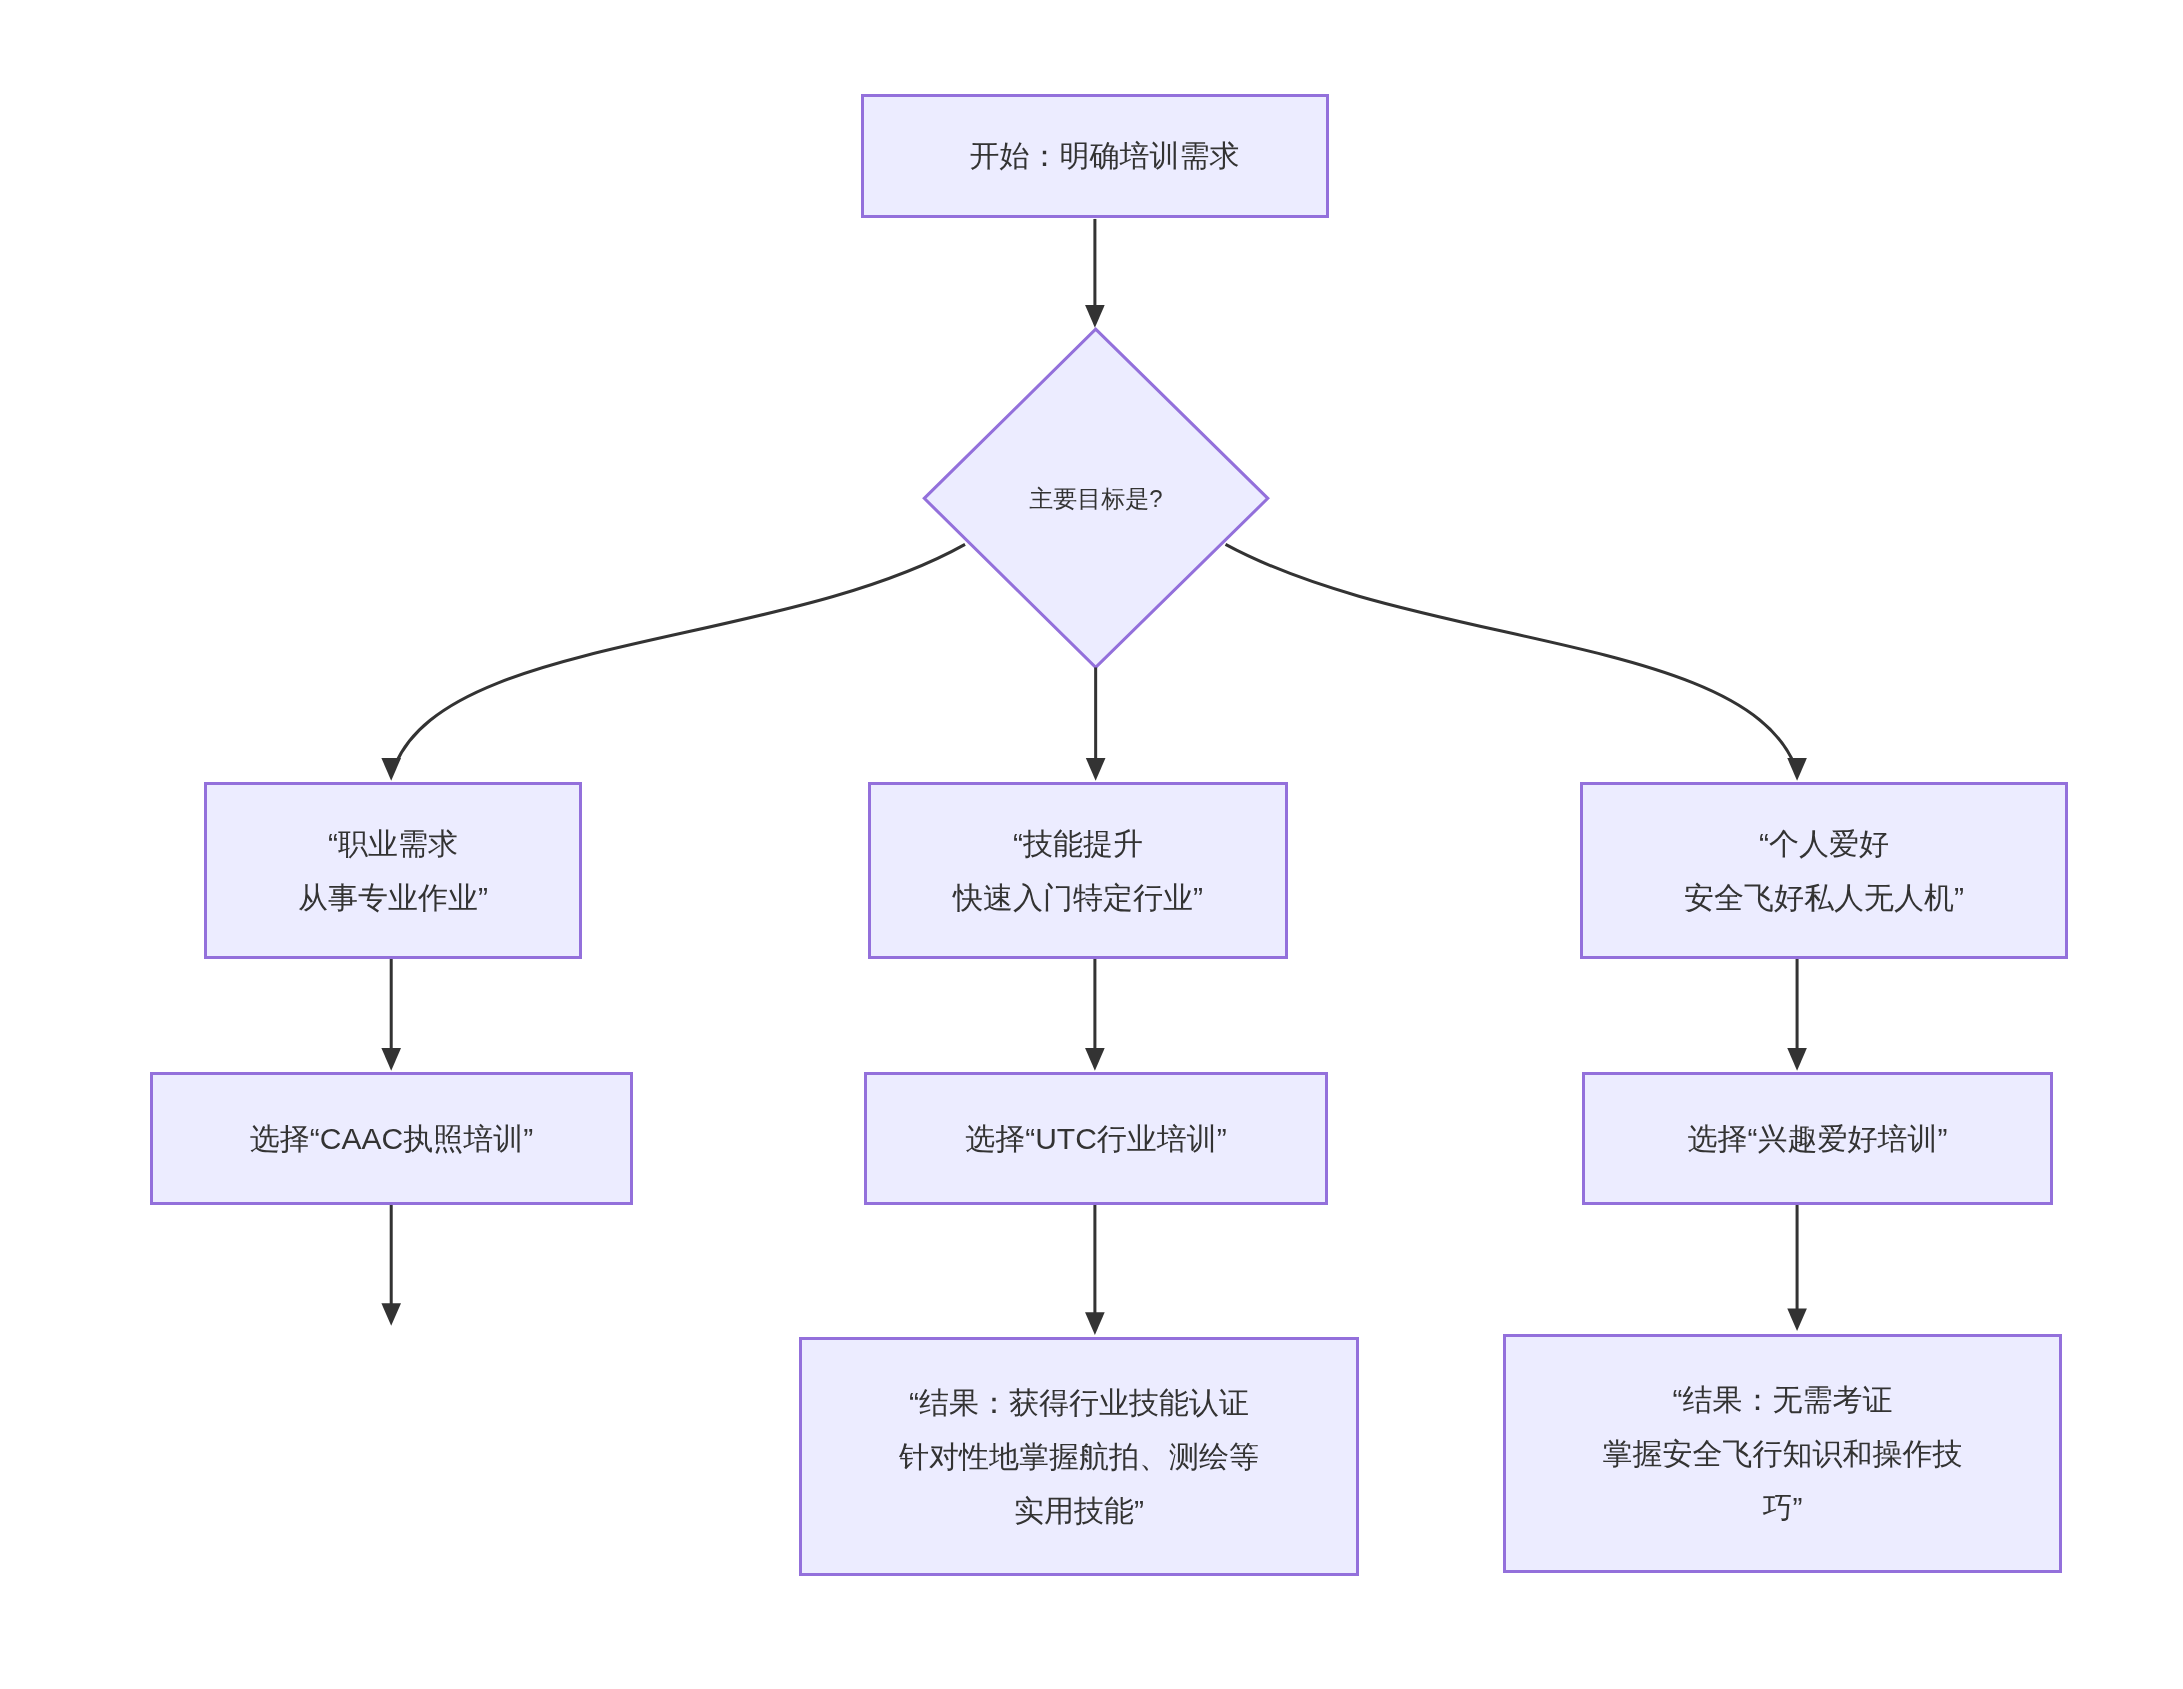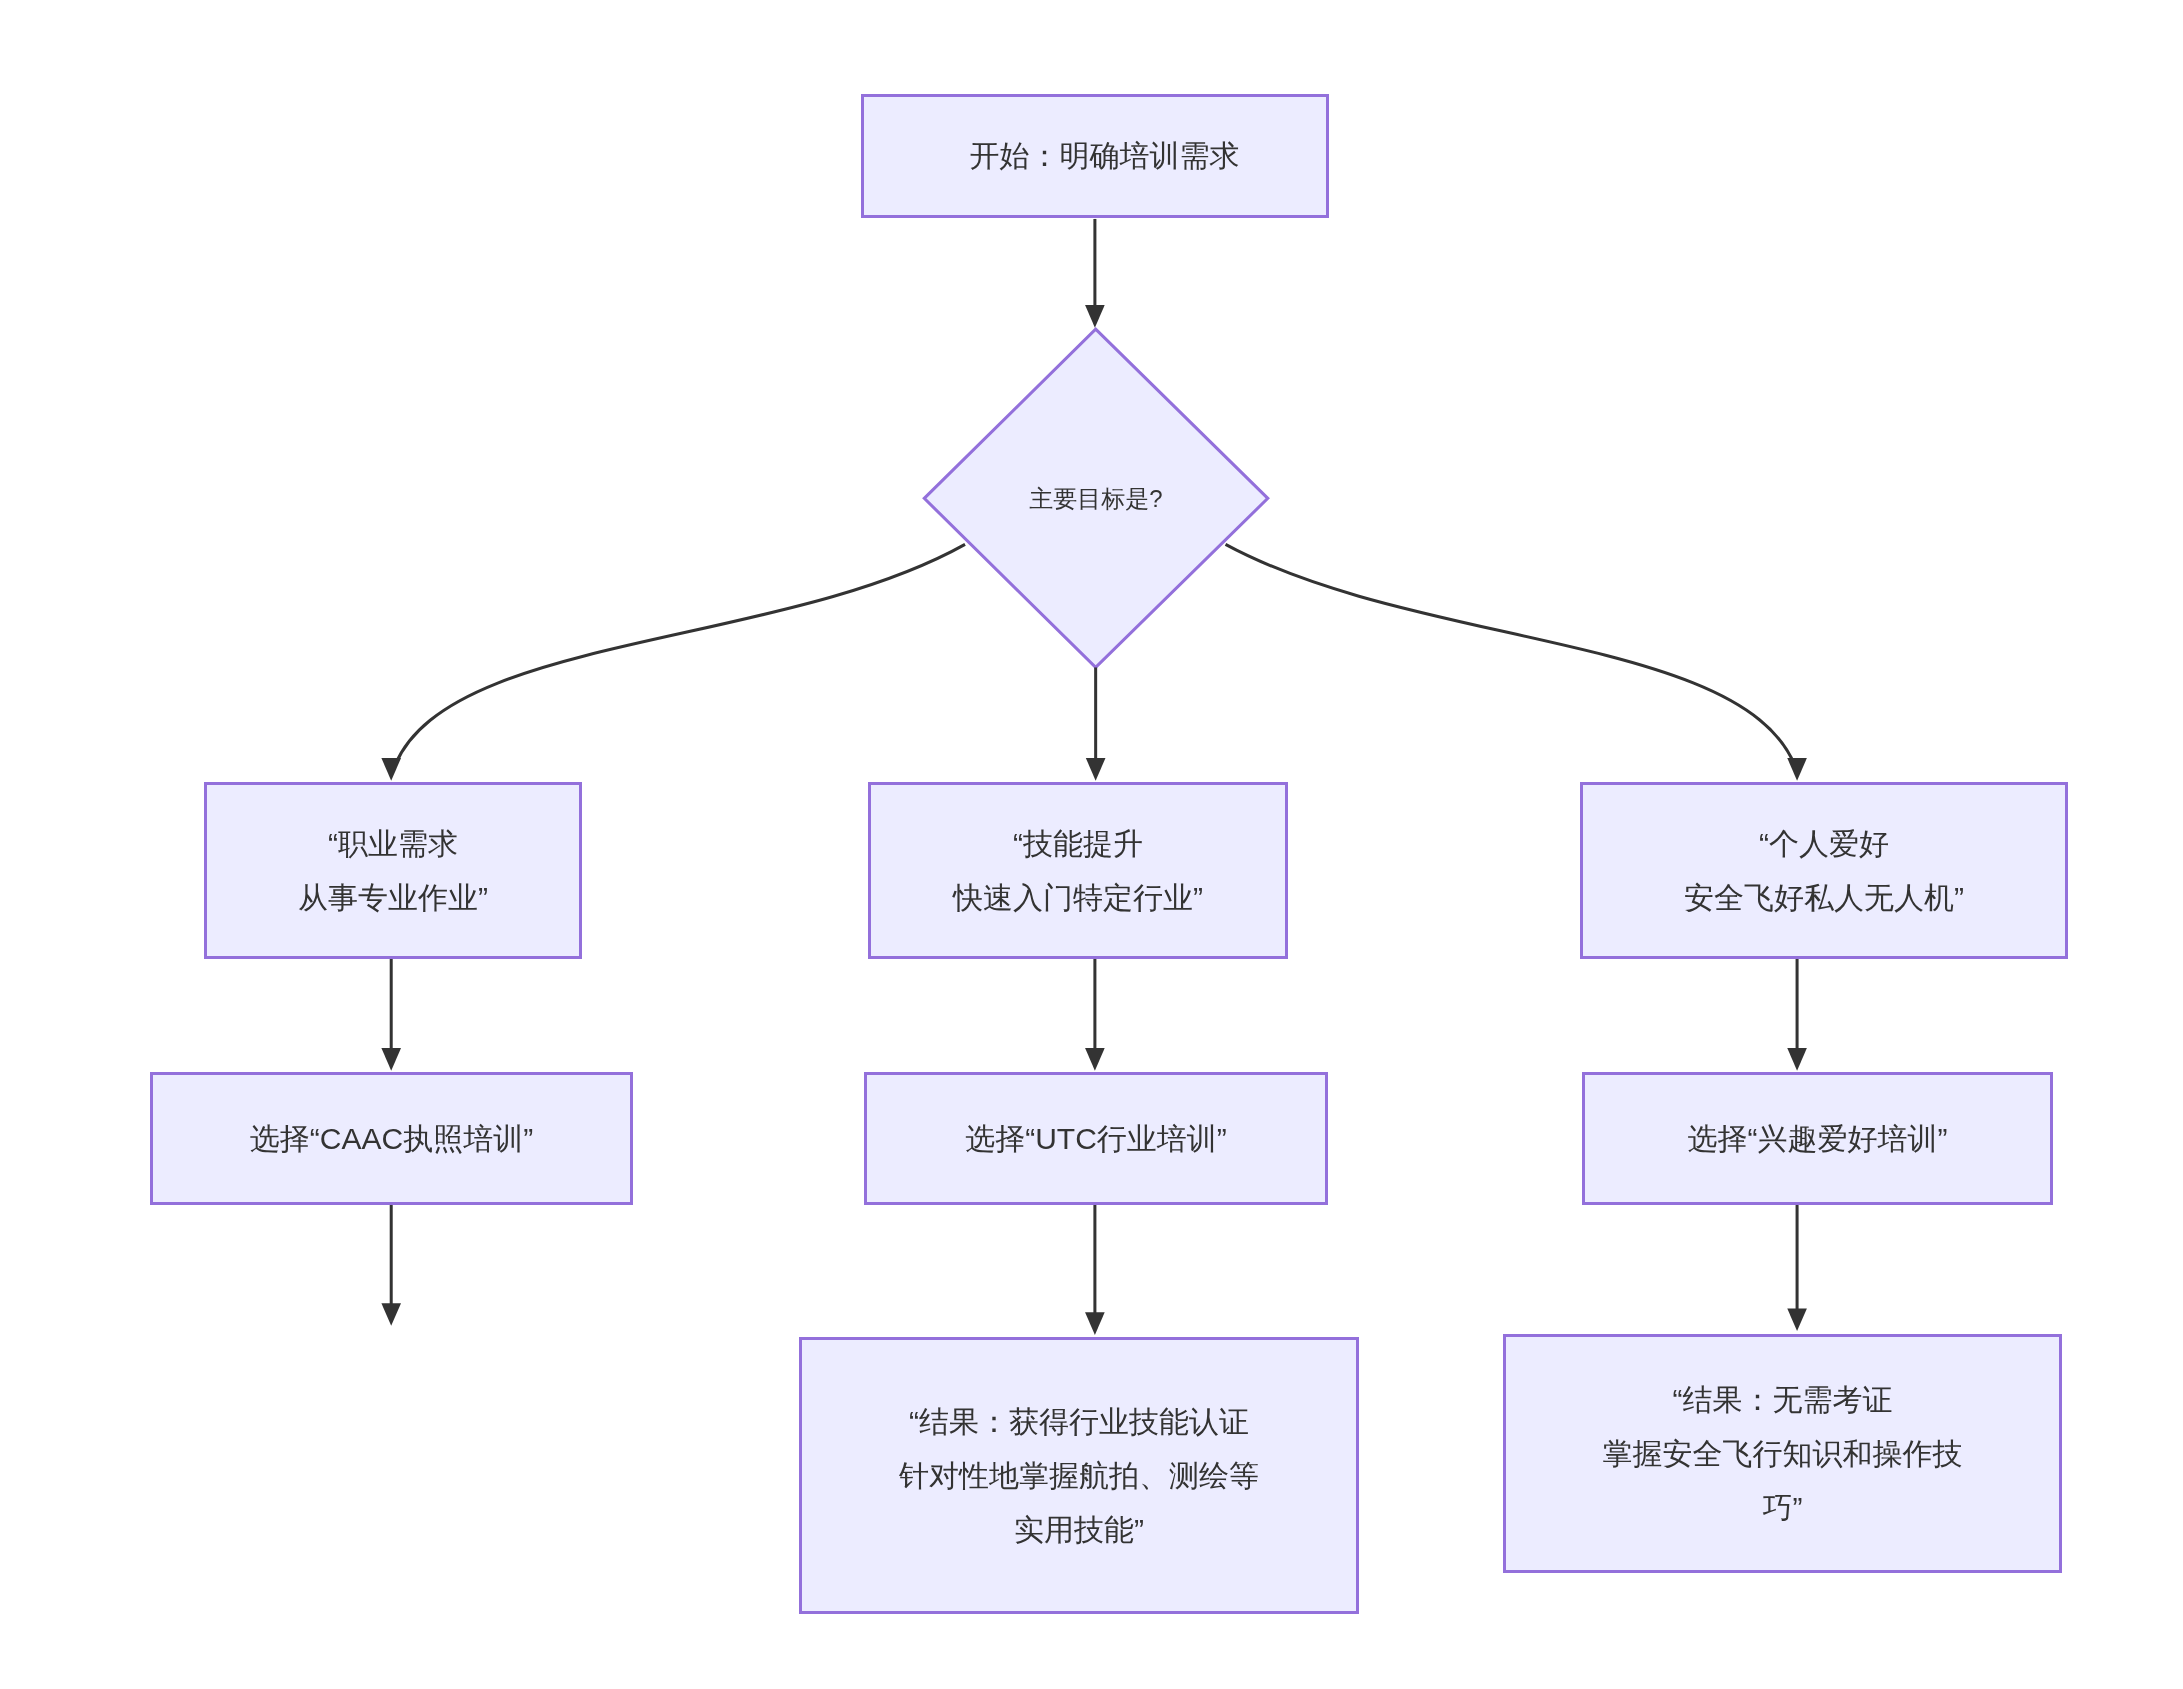--- a/index.html
+++ b/index.html
@@ -57,21 +57,21 @@
   
   .n-start    { left: 861px; top: 94px;  width: 468px; height: 124px; padding-left: 19px; }
   .n-decision-label { left: 926px; top: 446px; width: 340px; height: 106px; }
   .n-career   { left: 204px;  top: 782px; width: 378px; height: 177px; }
   .n-skill    { left: 868px; top: 782px; width: 420px; height: 177px; }
   .n-hobby    { left: 1553px; top: 782px; width: 488px; height: 177px; margin-left: 27px; }
   .n-caac     { left: 150px;  top: 1072px; width: 483px; height: 133px; }
   .n-utc      { left: 864px; top: 1072px; width: 464px; height: 133px; }
   .n-interest { left: 1562px; top: 1072px; width: 471px; height: 133px; margin-left: 20px; }
   .n-result-caac     { left: 106px;  top: 1328px; width: 551px; height: 279px; }
-  .n-result-utc      { left: 799px; top: 1337px; width: 560px; height: 277px; }
+  .n-result-utc      { left: 799px; top: 1337px; width: 560px; height: 239px; }
   .n-result-interest { left: 1503px; top: 1334px; width: 559px; height: 239px; }
 </style>
 </head>
 <body>
 
 <div class="canvas">
 
   <svg class="edges-svg" viewBox="0 0 2891 2237" xmlns="http://www.w3.org/2000/svg">
 
     <polygon class="diamond-shape" points="1451,436 1679,660 1451,884 1224,660"></polygon>

